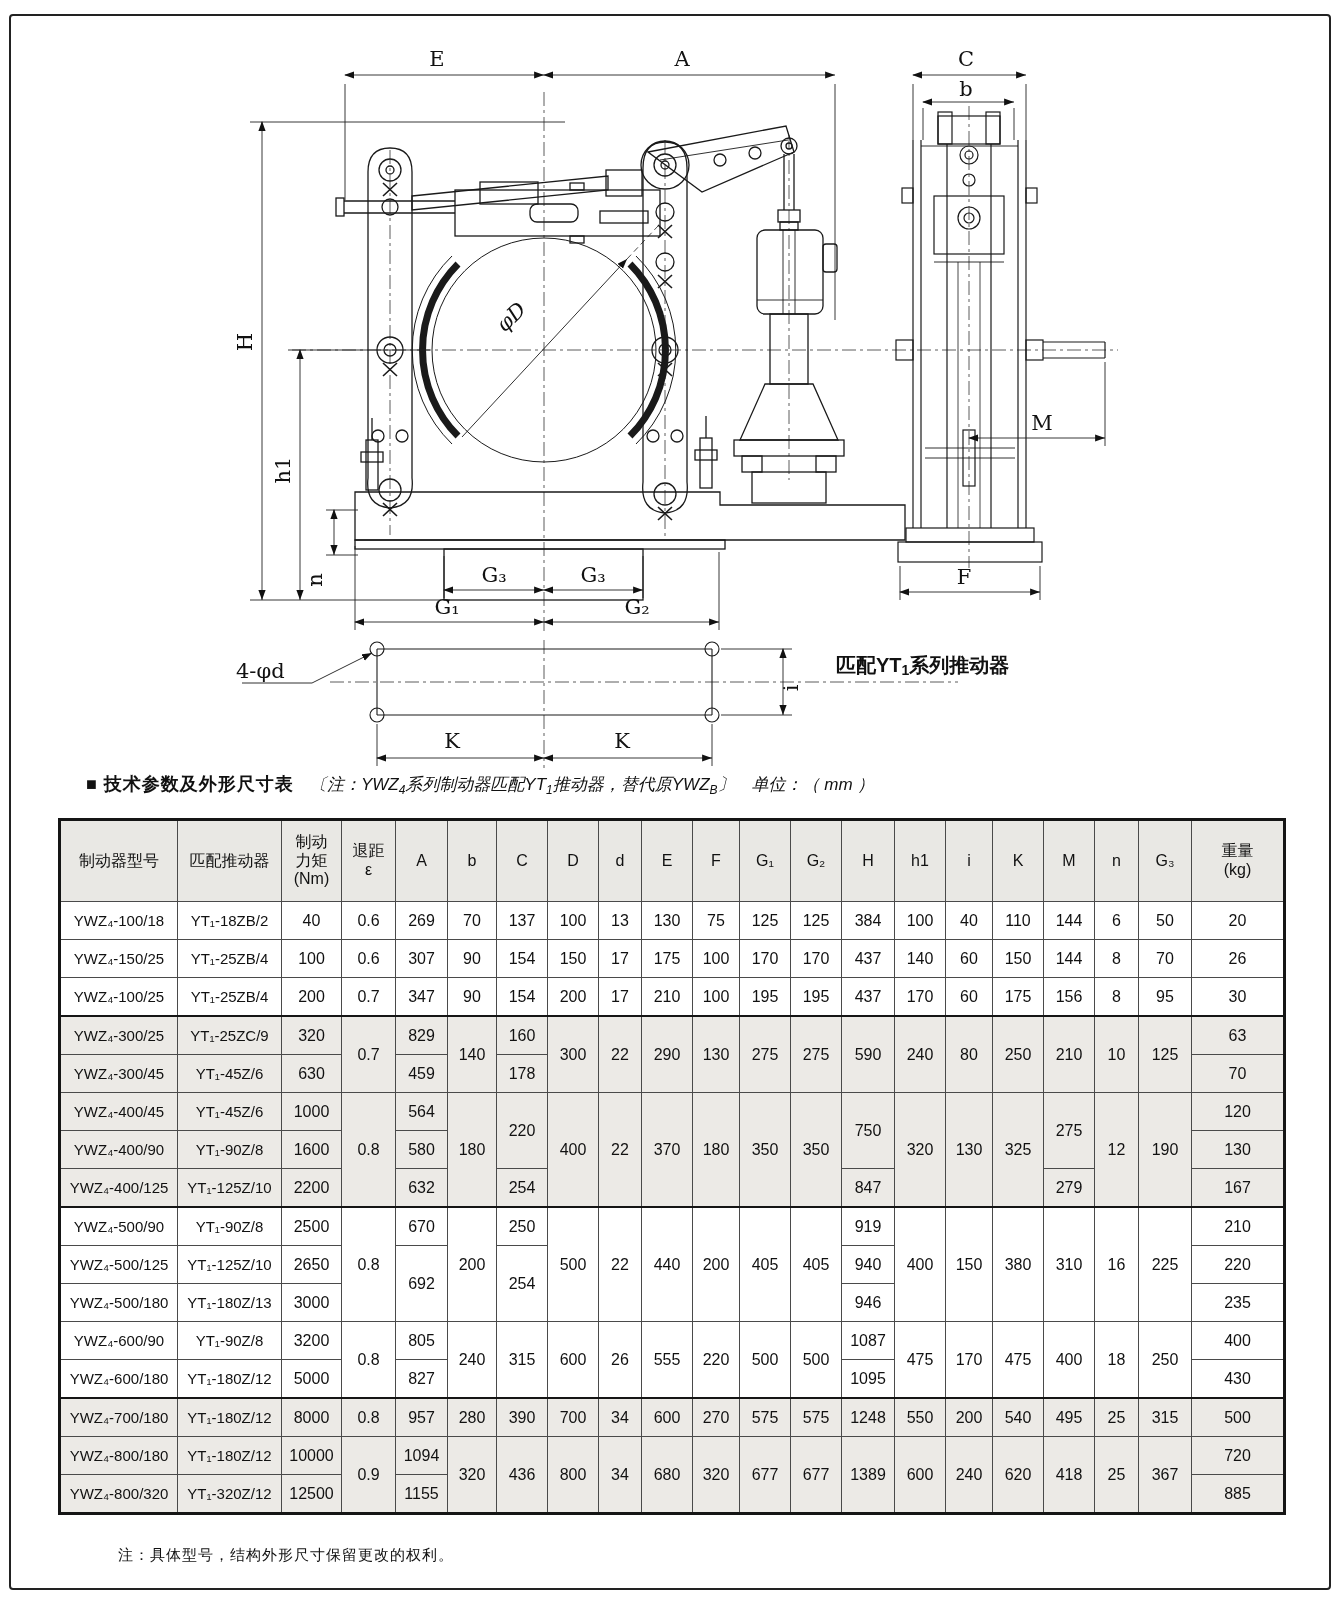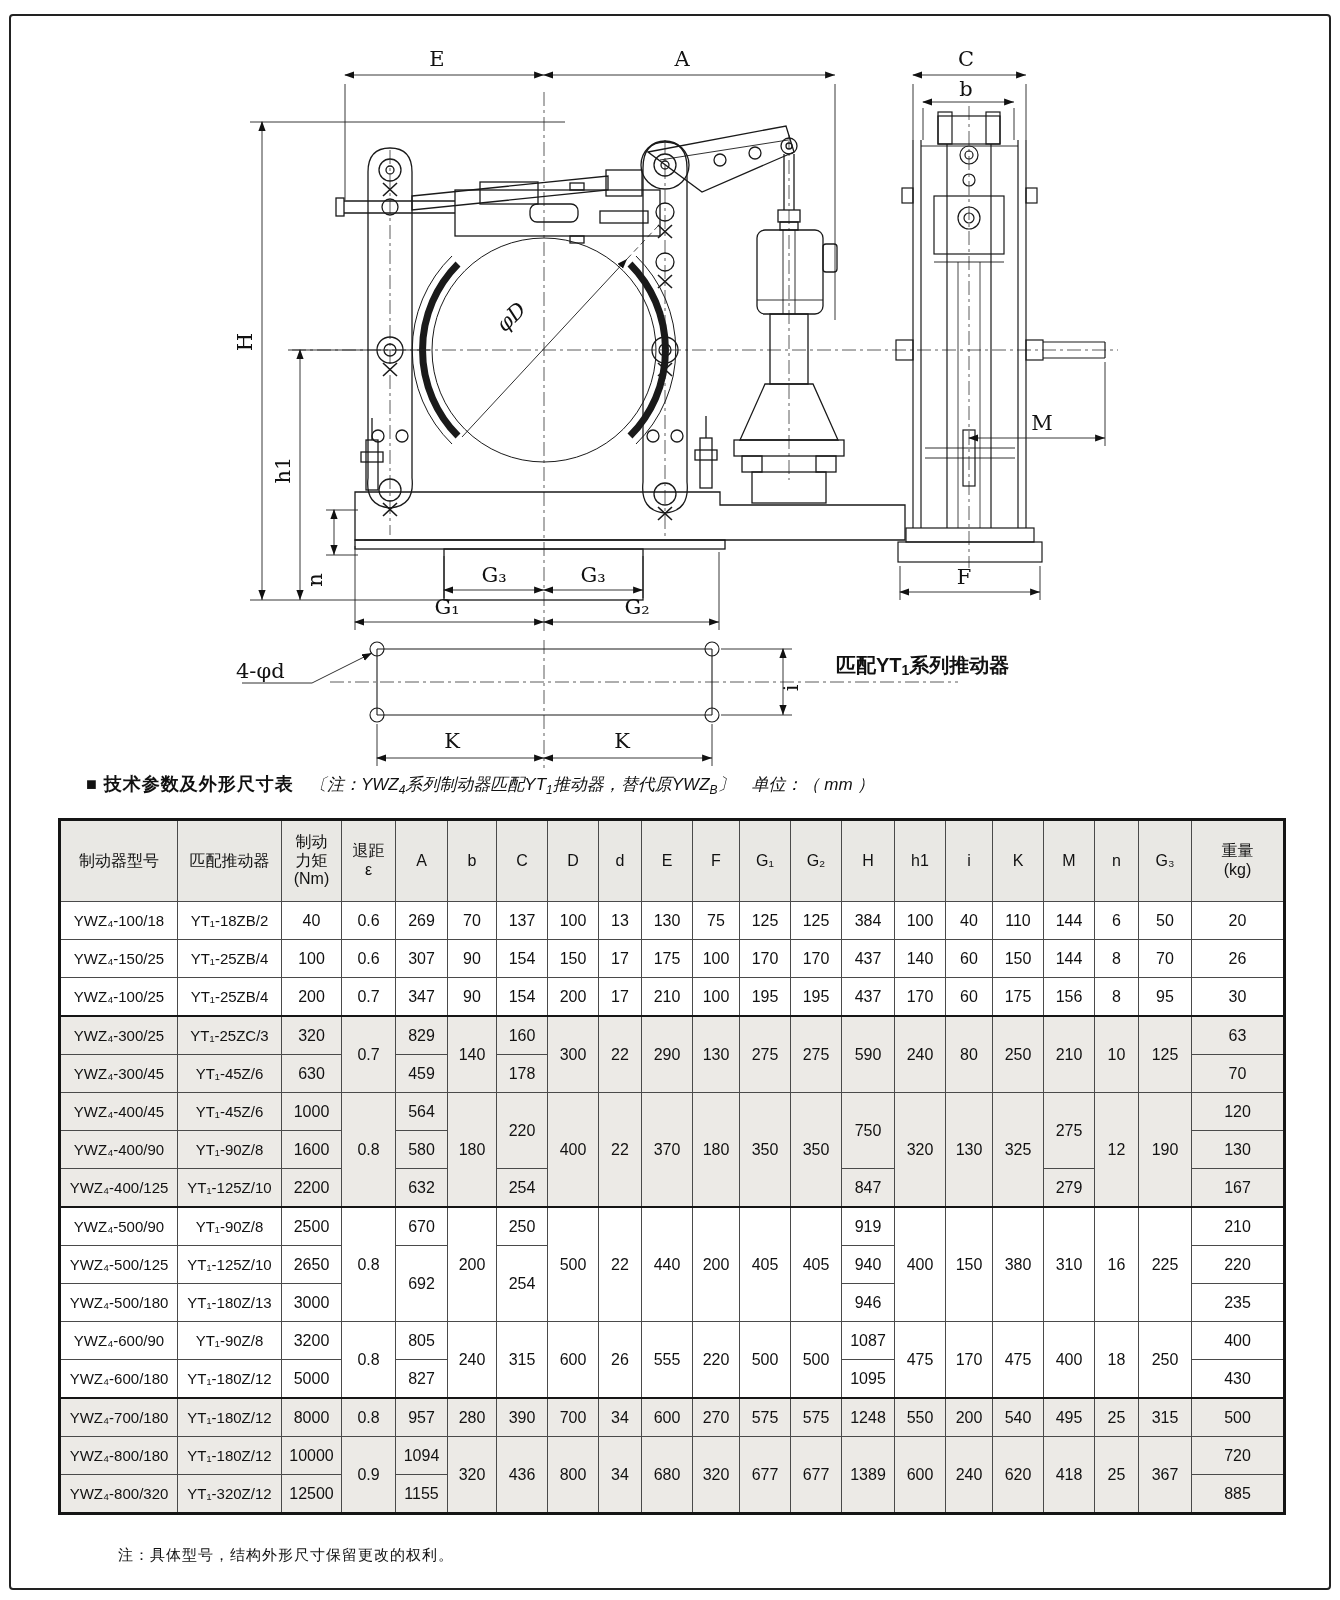--- a/index.html
+++ b/index.html
@@ -380,21 +380,21 @@
           <td>170</td>
           <td>60</td>
           <td>175</td>
           <td>156</td>
           <td>8</td>
           <td>95</td>
           <td>30</td>
         </tr>
         <tr class="shade grp">
           <td>YWZ₄-300/25</td>
-          <td>YT₁-25ZC/3</td>
+          <td>YT₁-25ZC/9</td>
           <td>320</td>
           <td rowspan="2">0.7</td>
           <td>829</td>
           <td rowspan="2">140</td>
           <td>160</td>
           <td rowspan="2">300</td>
           <td rowspan="2">22</td>
           <td rowspan="2">290</td>
           <td rowspan="2">130</td>
           <td rowspan="2">275</td>

